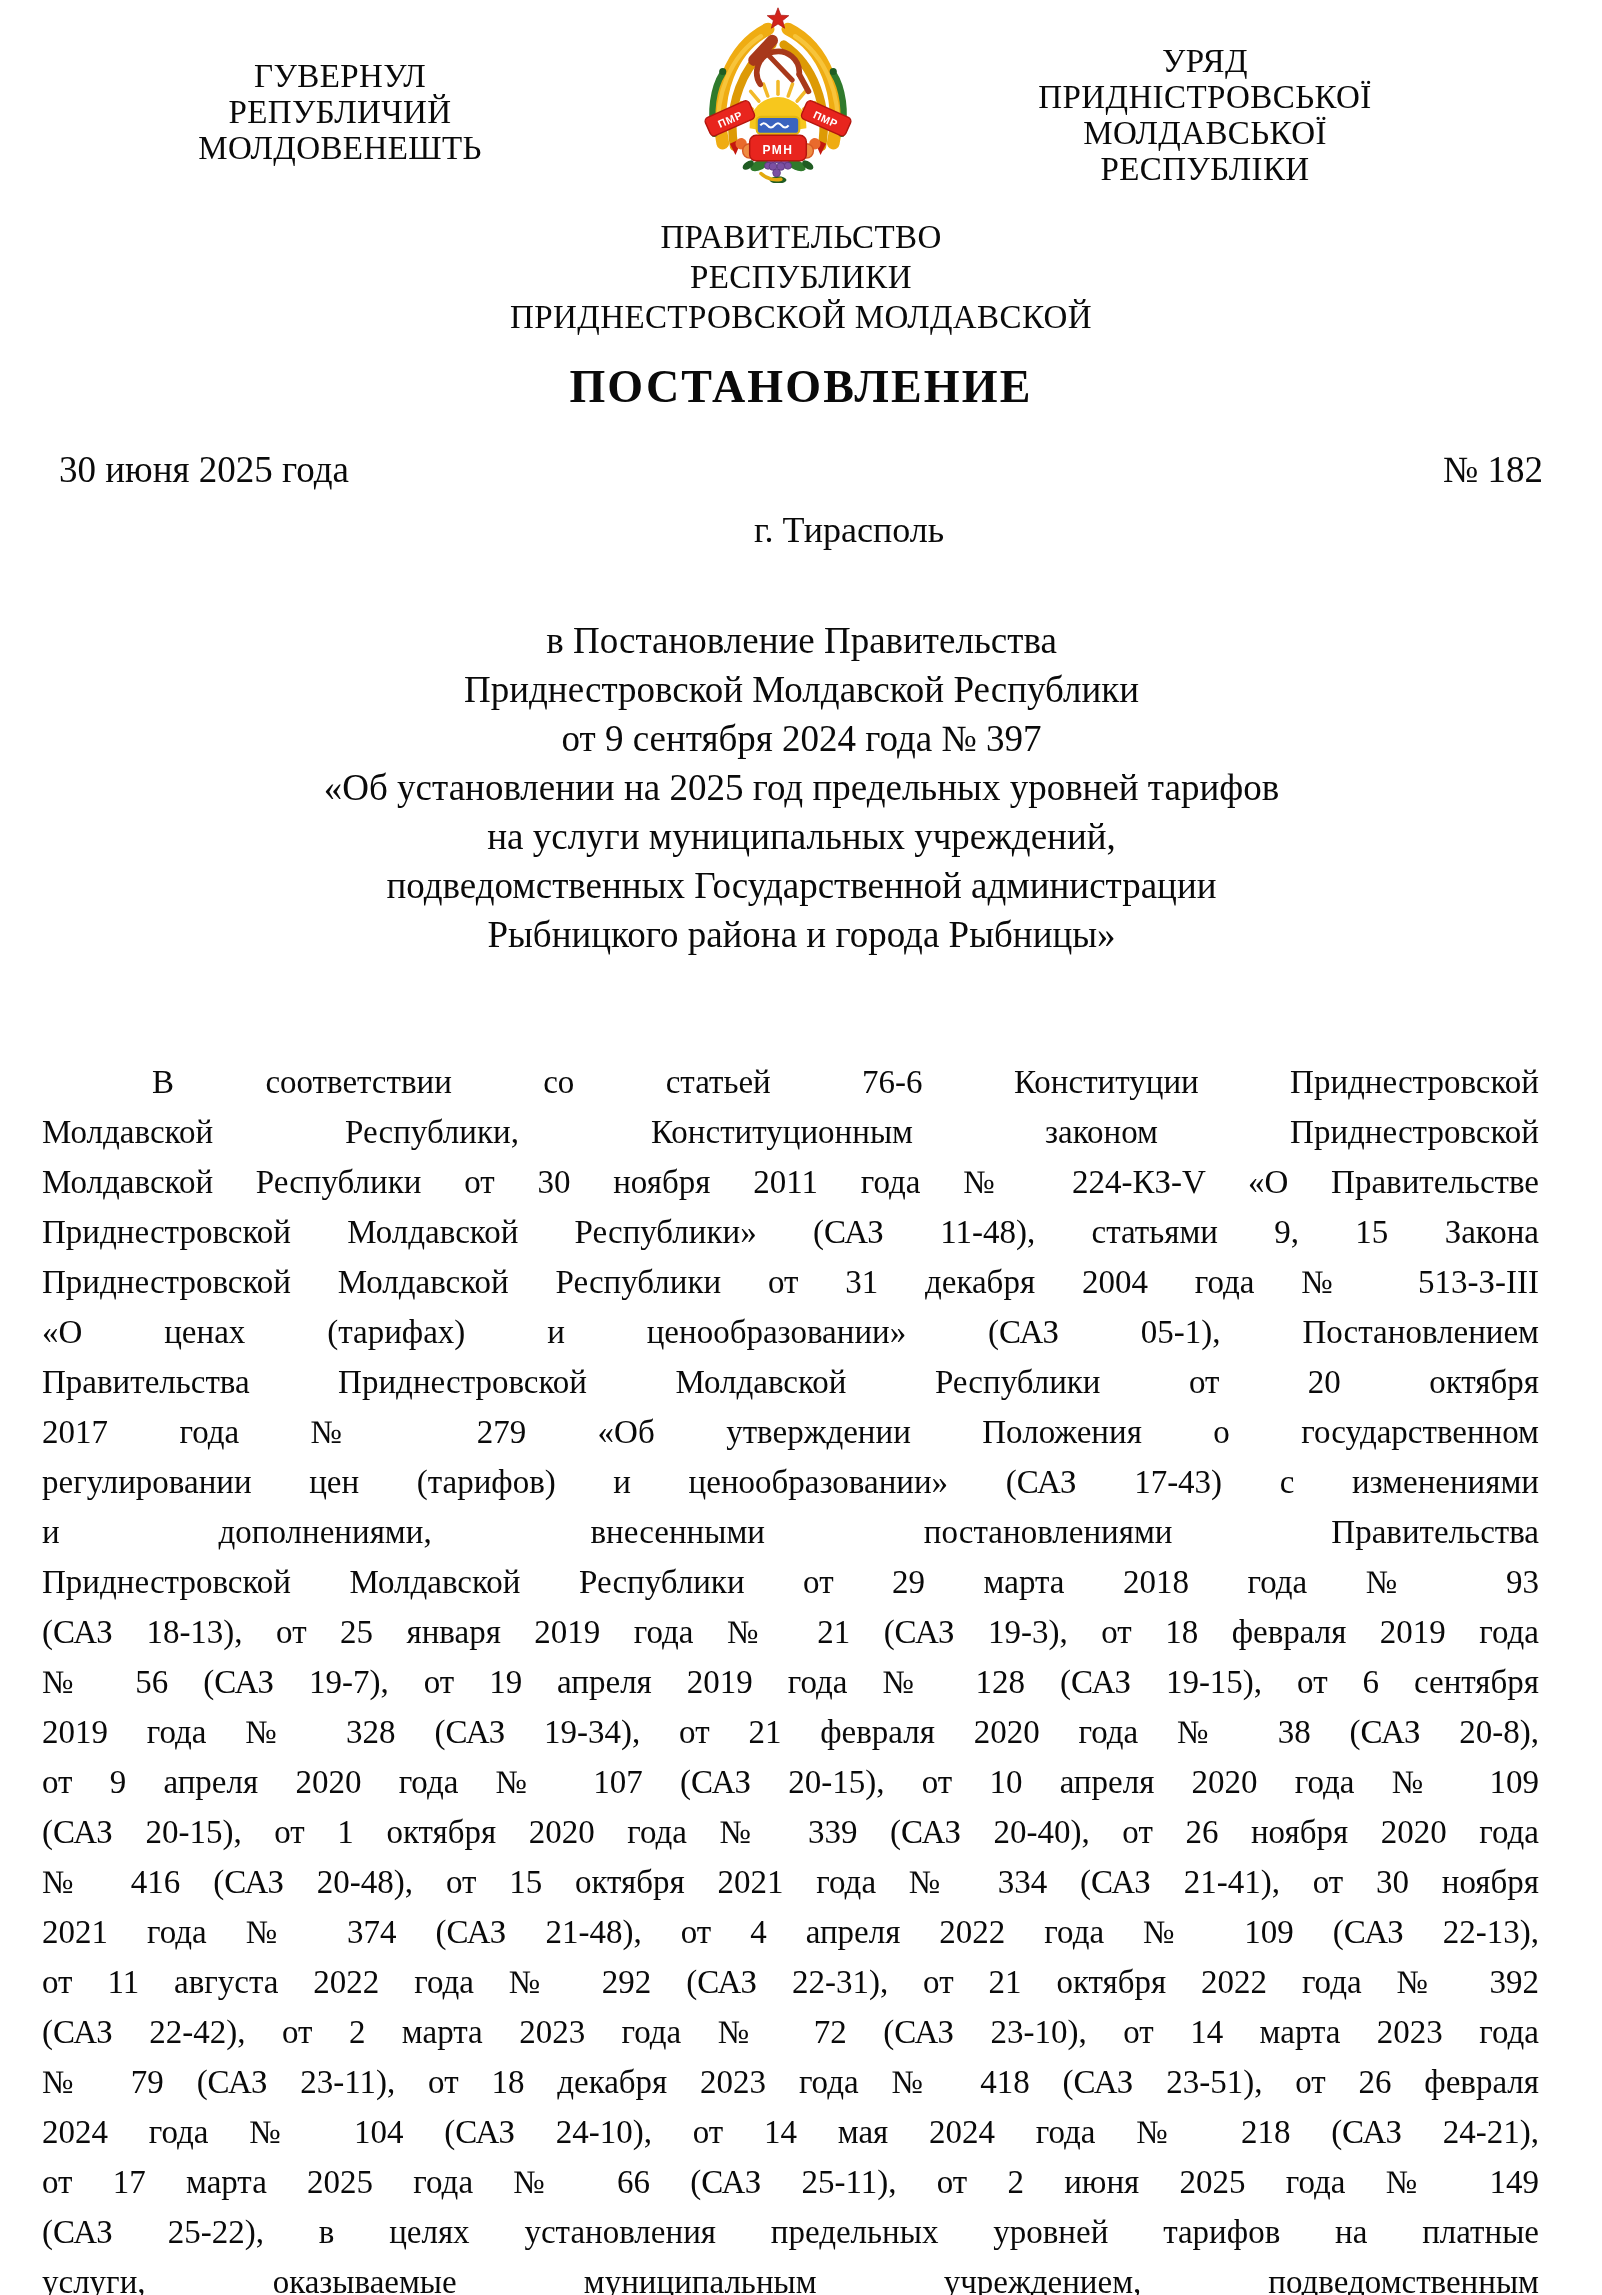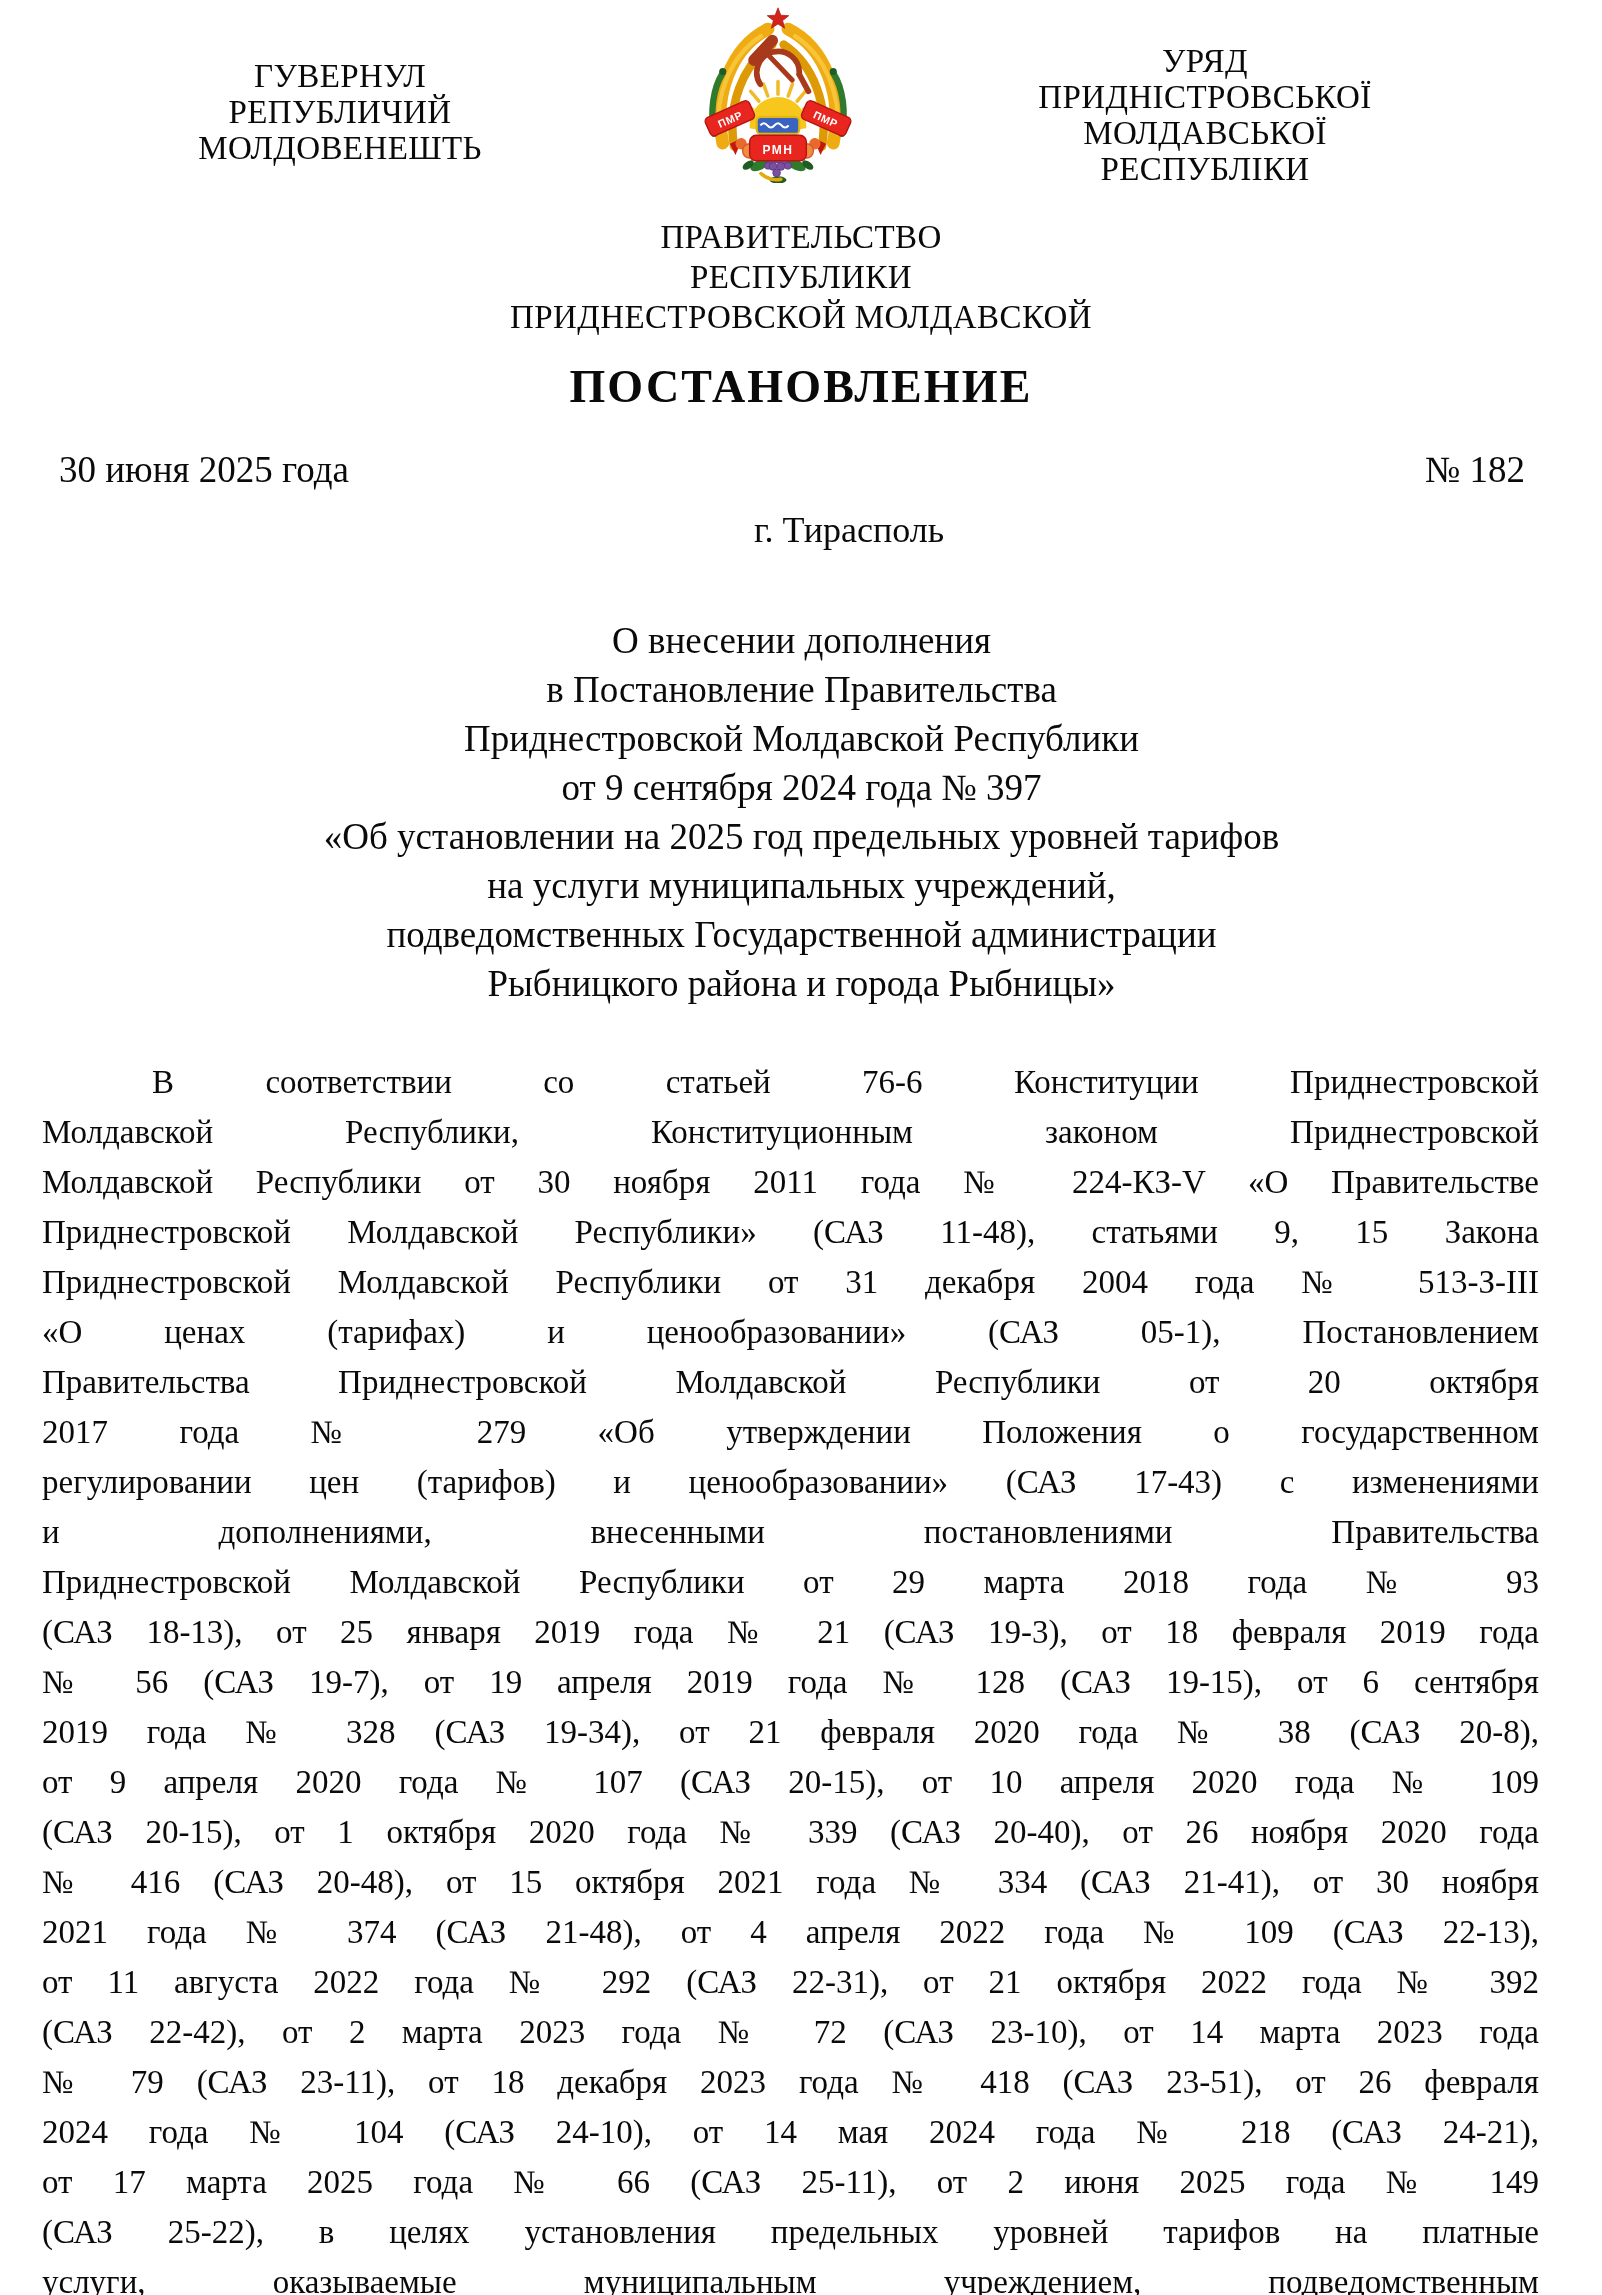--- a/index.html
+++ b/index.html
@@ -11,21 +11,21 @@
     color:#0a0a0a;
     font-family:"Liberation Serif", serif;
     overflow:hidden;
   }
   .org{position:absolute;text-align:center;font-size:33px;line-height:36px;letter-spacing:0.4px;}
   .org-left{left:87px;top:43px;width:506px;margin-top:15px;}
   .org-right{left:919px;top:43px;width:572px;}
   .emblem{position:absolute;left:693px;top:4.4px;width:170px;height:179px;}
   .authority{position:absolute;left:0;top:217px;width:100%;text-align:center;font-size:33px;line-height:40px;letter-spacing:0.4px;}
   .doc-type{position:absolute;left:0;top:360px;width:100%;text-align:center;font-size:46px;font-weight:bold;letter-spacing:2.2px;}
-  .meta{position:absolute;left:59px;right:77px;top:448px;display:flex;justify-content:space-between;font-size:37px;align-items:flex-end;}
+  .meta{position:absolute;left:59px;right:59px;top:448px;display:flex;justify-content:space-between;font-size:37px;align-items:flex-end;}
   .place{position:absolute;left:0;top:509px;width:100%;text-align:center;font-size:36px;margin-left:48px;}
   .title-block{position:absolute;left:53px;top:616px;width:1497px;text-align:center;font-size:37px;line-height:49px;}
   .body-block{position:absolute;left:42px;top:1057px;width:1497px;font-size:33px;line-height:50px;}
   .body-block .bline{text-align:justify;text-align-last:justify;}
   .body-block .indent{text-indent:110px;}
   .emblem text{font-family:"Liberation Sans", sans-serif;font-weight:bold;fill:#ffffff;}
 </style>
 </head>
 <body>
 
@@ -135,21 +135,20 @@
   <div class="doc-type">ПОСТАНОВЛЕНИЕ</div>
 
   <div class="meta">
     <span>30 июня 2025 года</span>
     <span>№ 182</span>
   </div>
 
   <div class="place">г. Тирасполь</div>
 
   <div class="title-block">
-      <div>О внесении дополнения</div>
       <div>в Постановление Правительства</div>
       <div>Приднестровской Молдавской Республики</div>
       <div>от 9 сентября 2024 года № 397</div>
       <div>«Об установлении на 2025 год предельных уровней тарифов</div>
       <div>на услуги муниципальных учреждений,</div>
       <div>подведомственных Государственной администрации</div>
       <div>Рыбницкого района и города Рыбницы»</div>
     </div>
 
   <div class="body-block">

